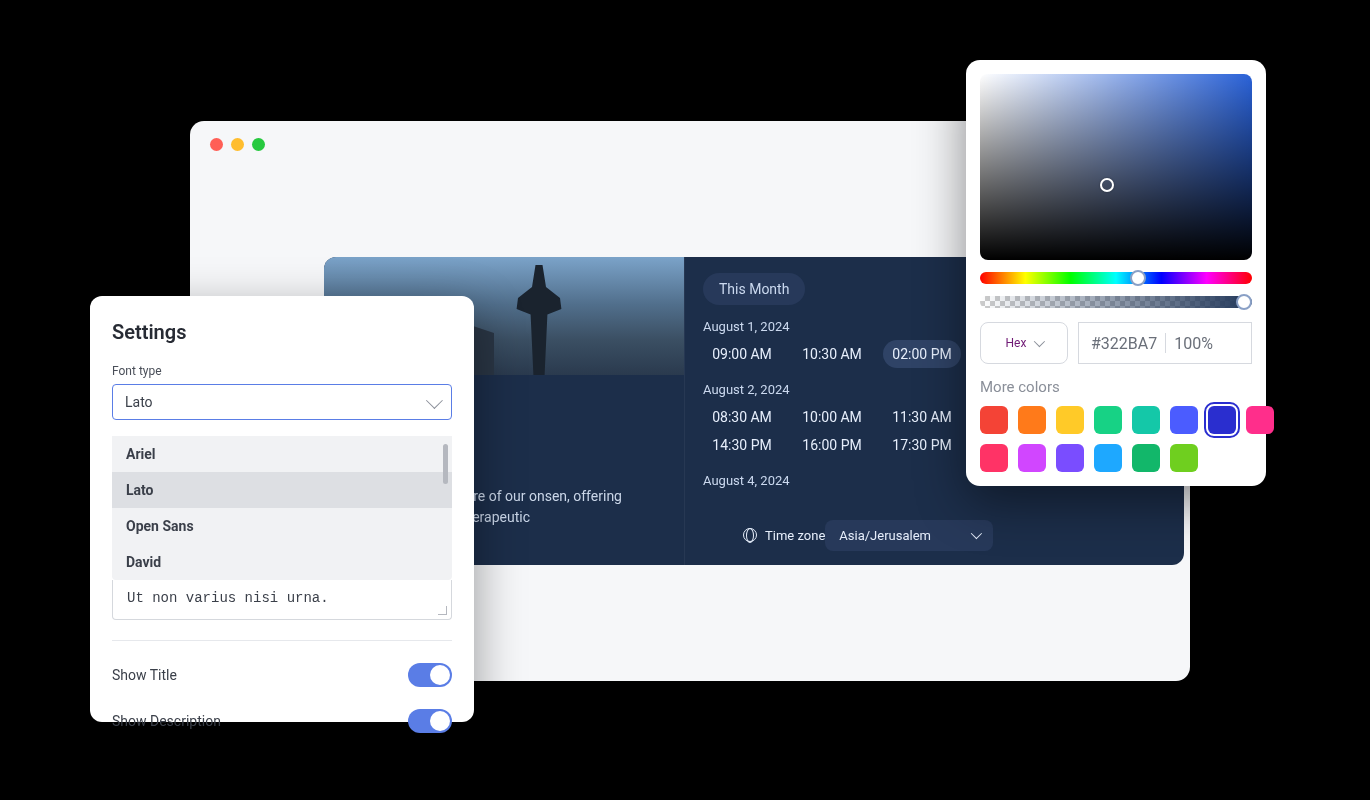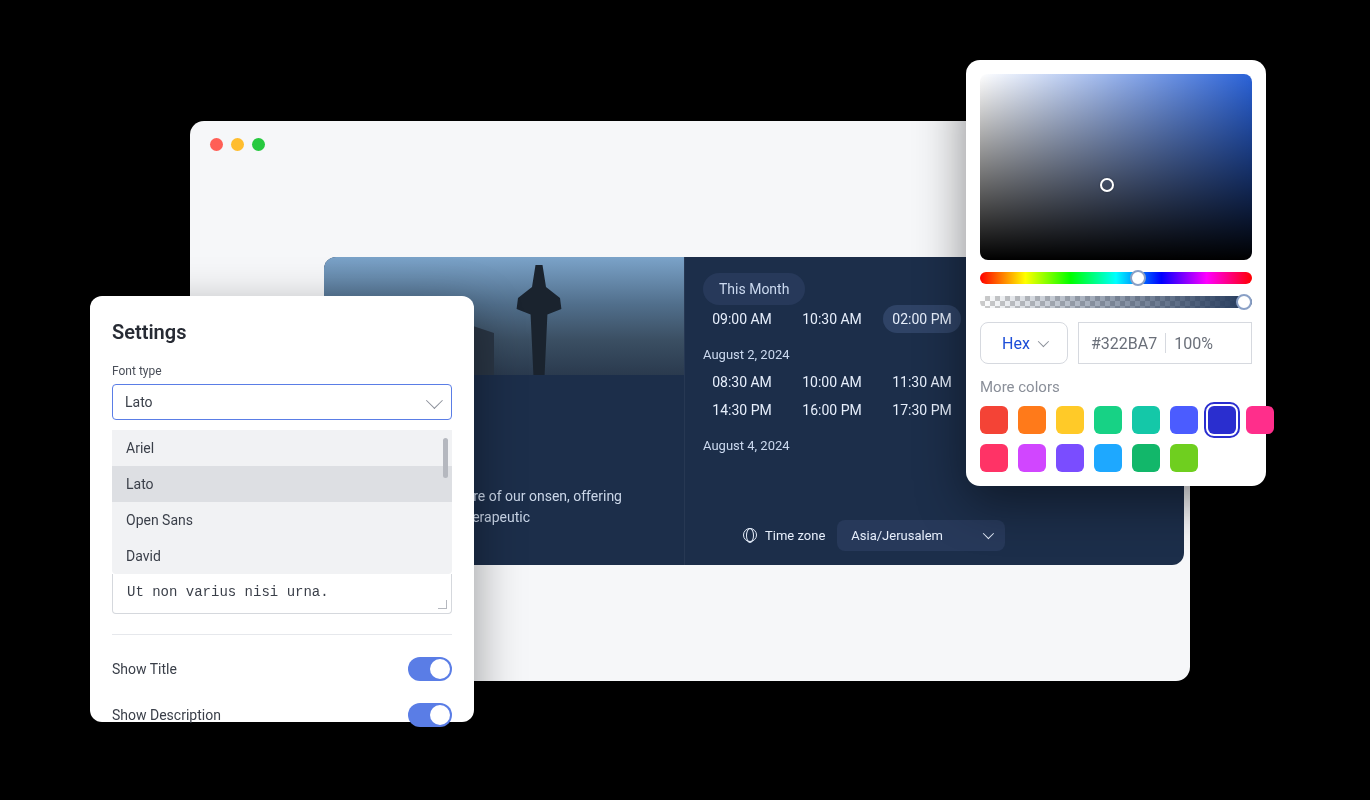--- a/index.html
+++ b/index.html
@@ -93,21 +93,21 @@
     display:flex; flex-direction:column;
   }
   .month-row { display:flex; justify-content:space-between; }
   .this-month-pill { background:#27395a; padding:8px 16px; border-radius:18px; font-size:14px; color:#cbd9ef; }
   .month-title { font-size:18px; font-weight:600; color:#eaf1fb; }
   .date-label { font-size:13px; color:#cbd9ef; margin-top:14px; margin-bottom:6px; }
   .slot-row { display:flex; gap:12px; flex-wrap:wrap; }
   .slot { background:transparent; padding:6px 2px; font-size:14px; color:#e6eefb; width:78px; text-align:center; }
   .slot.sel { background:#2f4366; border-radius:16px; }
   .slot.more { width:24px; }
-  .tz-bar { margin-top:auto; height:48px; display:flex; align-items:center; gap:12px; padding:0 0 12px;text-align:center; }
+  .tz-bar { margin-top:auto; height:48px; display:flex; align-items:center; padding:0 0 12px;text-align:center; }
   .tz-label { font-size:13px; color:#e6eefb; display:flex; align-items:center; gap:8px; margin-left:40px; }
   .tz-select { background:#27395a; padding:8px 14px; border-radius:8px; font-size:13px; color:#e6eefb; display:flex; align-items:center; gap:40px; }
   .globe { width:14px; height:14px; border:1.5px solid #e6eefb; border-radius:50%; position:relative; }
   .globe::before { content:""; position:absolute; left:50%; top:-1.5px; bottom:-1.5px; width:6px; transform:translateX(-50%); border:1.5px solid #e6eefb; border-radius:50%; }
 
   
   .settings-panel {
     position: absolute;
     left: 90px;
     top: 296px;
@@ -129,26 +129,27 @@
     border-radius: 4px;
     padding: 0 12px;
     display: flex;
     align-items: center;
     justify-content: space-between;
     font-size: 14px;
     color: #3a3f49;
   }
   .chev { width:12px; height:12px; border-right:1.5px solid #8a8f99; border-bottom:1.5px solid #8a8f99; transform: rotate(45deg) translateY(-2px); }
   .dropdown {
-    margin-top: 10px;
+    margin-top: 16px;
     width: 340px;
     background: #f1f2f4;
     border-radius: 0 0 4px 4px;
     overflow: hidden;
     position:relative;
+    font-weight:bold;
   }
   .dropdown-item { padding: 10px 14px; font-size: 14px; color: #3a3f49; }
   .dropdown-item.sel { background: #dddfe3; }
   .dd-scrollbar { position:absolute; right:4px; top:8px; width:5px; height:40px; background:#b5b8bf; border-radius:3px; }
   .textarea-stub {
     width:340px; height:40px; border:1px solid #d5d8dd; border-bottom-left-radius:4px; border-bottom-right-radius:4px; font-size:14px; color:#3a3f49;
     padding:10px 14px; position:relative; border-top:none;font-family:Liberation Mono, monospace;
   }
   .textarea-stub::after{ content:""; position:absolute; right:4px; bottom:4px; width:8px; height:8px; border-right:1px solid #b5b8bf; border-bottom:1px solid #b5b8bf; }
   .hr { width:340px; height:1px; background:#e6e8ec; margin-top:20px; }
@@ -186,21 +187,21 @@
     margin-top:12px; width:272px; height:12px; border-radius:6px;
     background:
       linear-gradient(to right, rgba(34,56,90,0), #22385a),
       repeating-conic-gradient(#ccc 0% 25%, #fff 0% 50%) 0 0/10px 10px;
     position:relative;
   }
   .slider-thumb { position:absolute; top:50%; transform:translate(-50%,-50%); width:16px; height:16px; background:#fff; border:2px solid #8aa0c6; border-radius:50%; }
   .hue-bar .slider-thumb { left:158px; }
   .alpha-bar .slider-thumb { left:264px; }
   .format-row { display:flex; gap:10px; margin-top:14px; }
-  .fmt-select { flex:0 0 88px; height:42px; border:1px solid #d6d9df; border-radius:8px; display:flex; align-items:center; justify-content:center; gap:8px; font-size:16px; color:#1d4ed8; }
+  .fmt-select { flex:0 0 88px; height:42px; border:1px solid #d6d9df; border-radius:8px; display:flex; align-items:center; justify-content:center; gap:8px; font-size:12px; color:#701a75; }
   .fmt-value { flex:1; height:42px; border:1px solid #d6d9df; border-radius:0; display:flex; align-items:center; padding:0 12px; font-size:16px; color:#6a6f79; gap:8px; }
   .sep { width:1px; height:20px; background:#d6d9df; }
   .more-label { font-size:15px; color:#8a8f99; margin-top:14px; }
   .swatch-grid { margin-top:10px; display:grid; grid-template-columns:repeat(8, 28px); gap:10px; }
   .swatch { width:28px; height:28px; border-radius:6px; }
   .swatch.sel { outline:2px solid #2a2ecf; outline-offset:2px; }
   .chev-sm { width:8px; height:8px; border-right:1.5px solid #8a8f99; border-bottom:1.5px solid #8a8f99; transform:rotate(45deg) translateY(-2px); }
 
 </style>
 </head>
@@ -234,20 +235,21 @@
         <div class="event-desc">the serene atmosphere of our onsen, offering natural hot or their therapeutic</div>
       </div>
     </div>
 
     <div class="event-right">
       <div class="month-row">
         <div class="this-month-pill">This Month</div>
         <div class="month-title">Aug 2024</div>
       </div>
       <div id="slots-container">
+          <div class="date-label">August 1, 2024</div>
           <div class="slot-row">
             <div class="slot">09:00 AM</div>
             <div class="slot">10:30 AM</div>
             <div class="slot sel">02:00 PM</div>
             <div class="slot more">1:</div>
           </div>
           <div class="date-label">August 2, 2024</div>
           <div class="slot-row">
             <div class="slot">08:30 AM</div>
             <div class="slot">10:00 AM</div>

